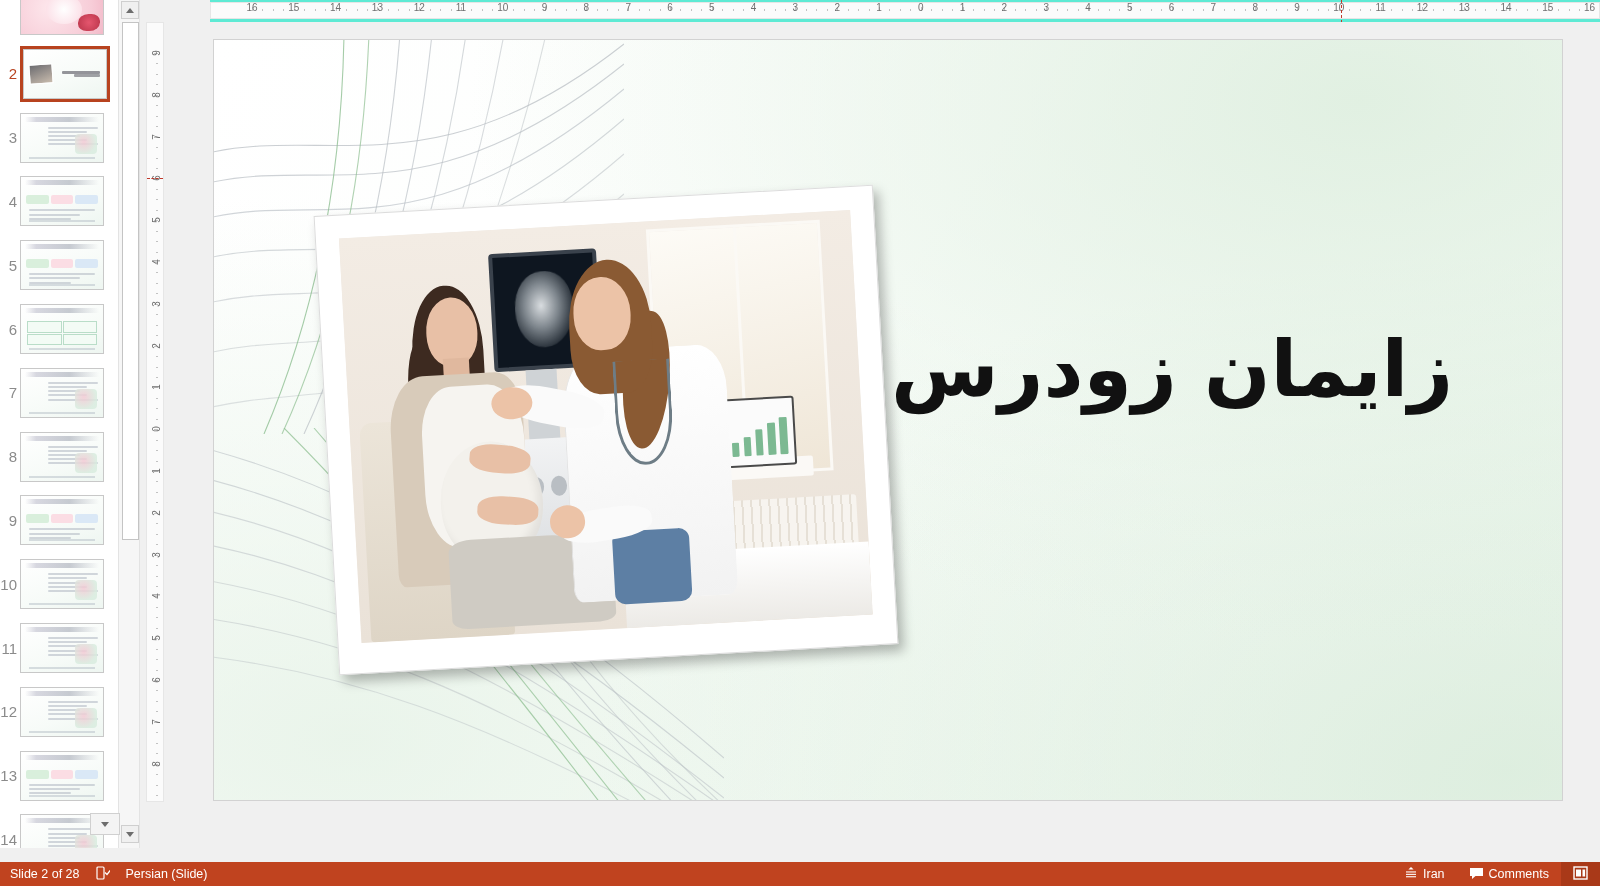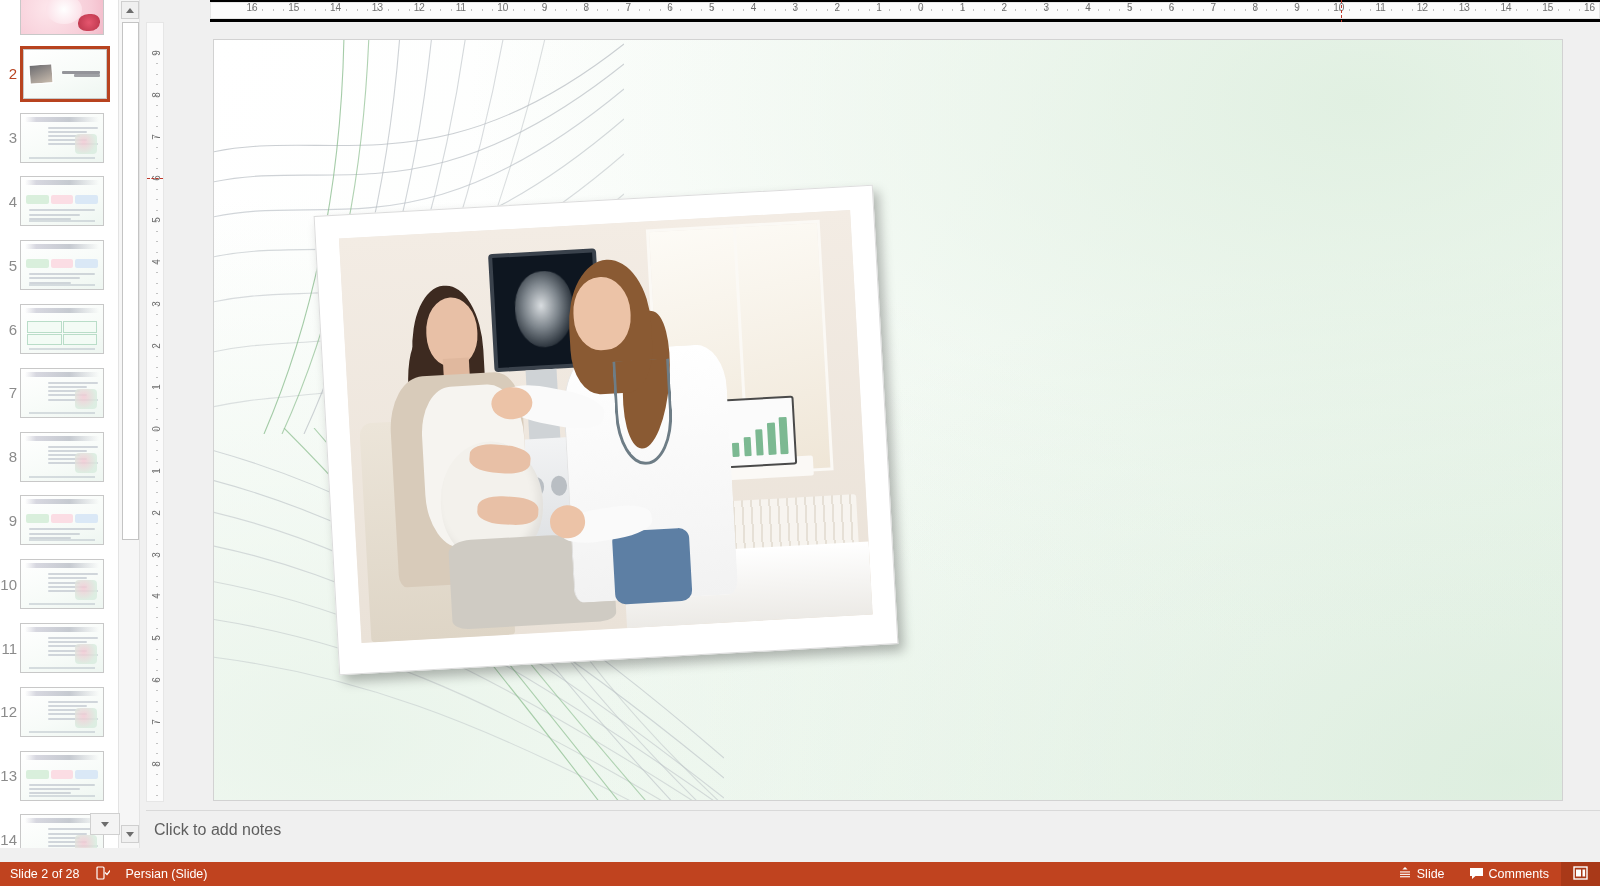--- a/index.html
+++ b/index.html
@@ -86,21 +86,21 @@
   .tri.up { border-left:4px solid transparent; border-right:4px solid transparent; border-bottom:5px solid #6d6d6d;}
   .tri.down { border-left:4px solid transparent; border-right:4px solid transparent; border-top:5px solid #6d6d6d;}
   #thumb-thumb {
     position:absolute; left:3px; top:22px; width:17px; height:518px;
     background:#ffffff; border:1px solid #c4c4c4;
   }
 
   
   #ruler-h {
     position:absolute; left:210px; top:0; width:1390px; height:36px;
-    background:#000000; border-bottom:3px solid #4d7c0f; overflow:hidden;
+    background:#5eead4; border-bottom:3px solid #4d7c0f; overflow:hidden;
   }
   #ruler-h .strip { position:absolute; left:0; top:2px; height:17px; width:1390px;
     background:#fbfbfb; border:1px solid #e6e6e6; }
   .rtick { position:absolute; top:7px; width:1px; height:4px; background:#c2c2c2; }
   .rtick.minor { top:9px; height:2px; }
   .rlab { position:absolute; top:2px; font-size:10px; color:#6f6f6f;
     transform:translateX(-50%); font-family:"Liberation Sans", sans-serif; }
   .rmarker { position:absolute; top:0; bottom:0; width:0; border-left:1px dashed #c0392b; }
 
   #ruler-v {
@@ -892,28 +892,26 @@
           <div class="ph d-hair"></div>
           <div class="ph d-face"></div>
           <div class="ph d-stetho"></div>
           <div class="ph d-arm"></div>
           <div class="ph d-hand"></div>
           <div class="ph d-arm2"></div>
           <div class="ph d-hand2"></div>
         </div>
       </div>
 
+      <div id="slide-title">زایمان زودرس</div>
     </div>
   </div>
 
   <div id="notes-split">
     <div class="tri down"></div>
-  </div>
-  <div id="notes">
-    <span id="notes-placeholder">Click to add notes</span>
   </div>
 
   <div id="status">
     <div class="left">
       <span>Slide 2 of 28</span>
       <span class="sb-ico">
         <svg width="14" height="14" viewBox="0 0 14 14">
             <rect x="1" y="1" width="7" height="12" rx="1" fill="none" stroke="#fff" stroke-width="1.2"></rect>
             <path d="M9 6.5l2 2 3.2-4" fill="none" stroke="#fff" stroke-width="1.3"></path>
           </svg>
@@ -923,21 +921,21 @@
     <div class="right">
       <div class="sb-item">
         <span class="sb-ico">
           <svg width="14" height="14" viewBox="0 0 14 14">
               <path d="M7 1l2.6 2.6H4.4z" fill="#fff"></path>
               <rect x="2" y="5.4" width="10" height="1.1" fill="#fff"></rect>
               <rect x="2" y="7.8" width="10" height="1.1" fill="#fff"></rect>
               <rect x="2" y="10.2" width="10" height="1.1" fill="#fff"></rect>
             </svg>
         </span>
-        <span>Slide</span>
+        <span>Iran</span>
       </div>
       <div class="sb-item">
         <span class="sb-ico">
           <svg width="15" height="14" viewBox="0 0 15 14">
               <path d="M1 2h13v8H6.5L3 13V10H1z" fill="#fff"></path>
             </svg>
         </span>
         <span>Comments</span>
       </div>
       <div class="sb-item view">

